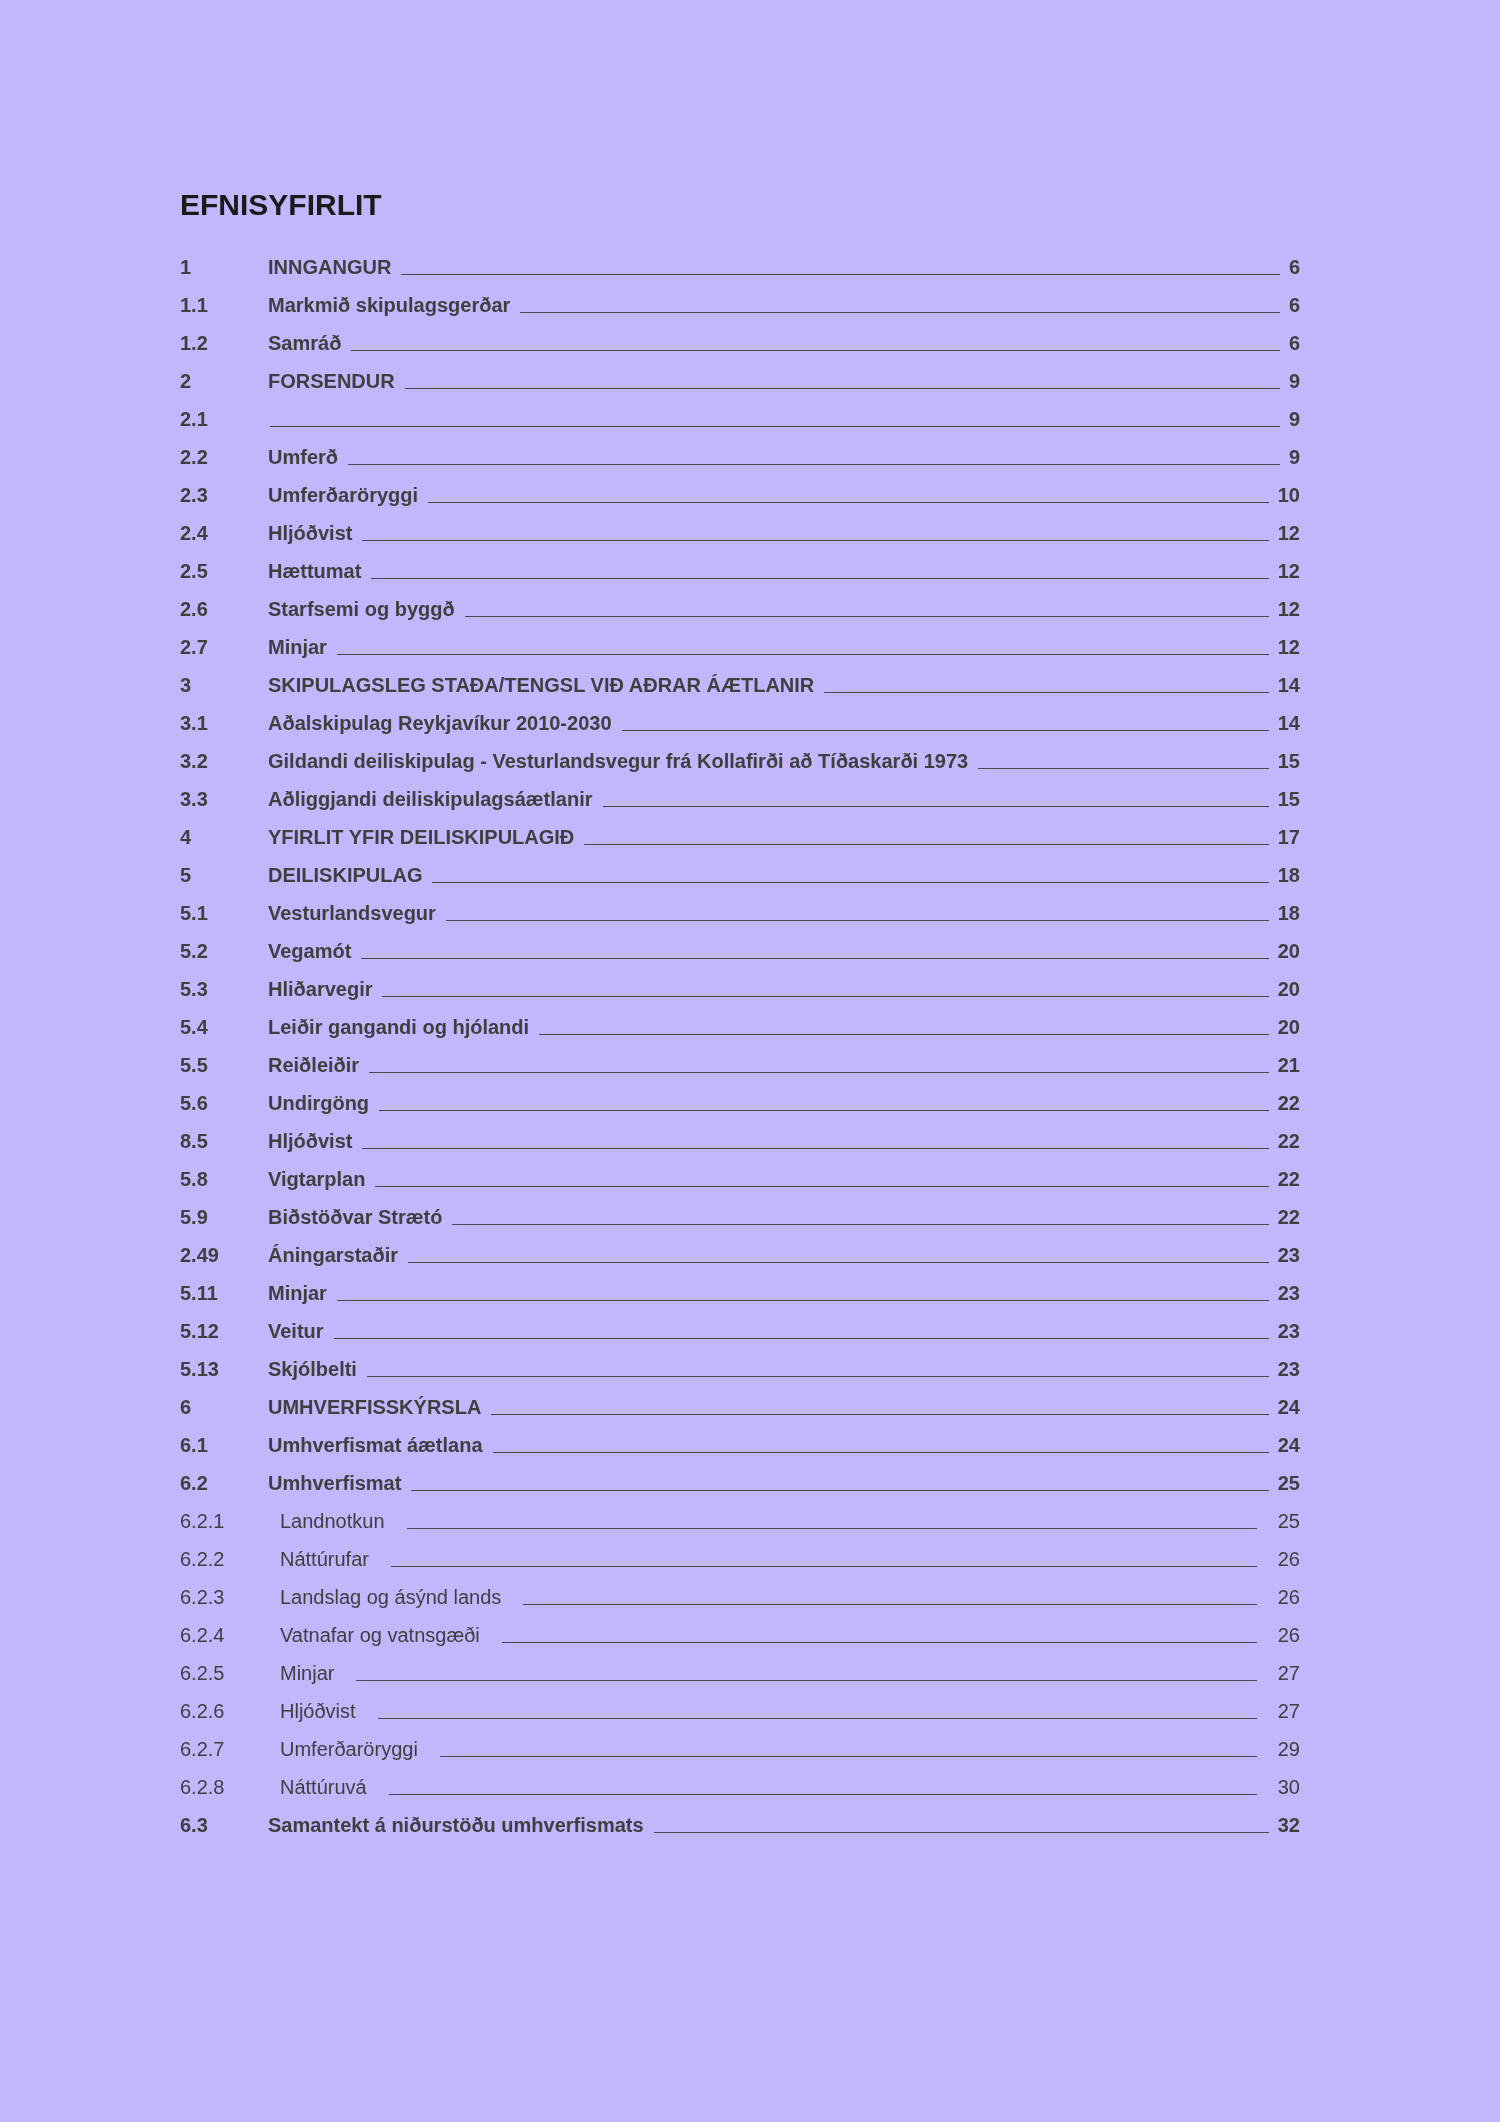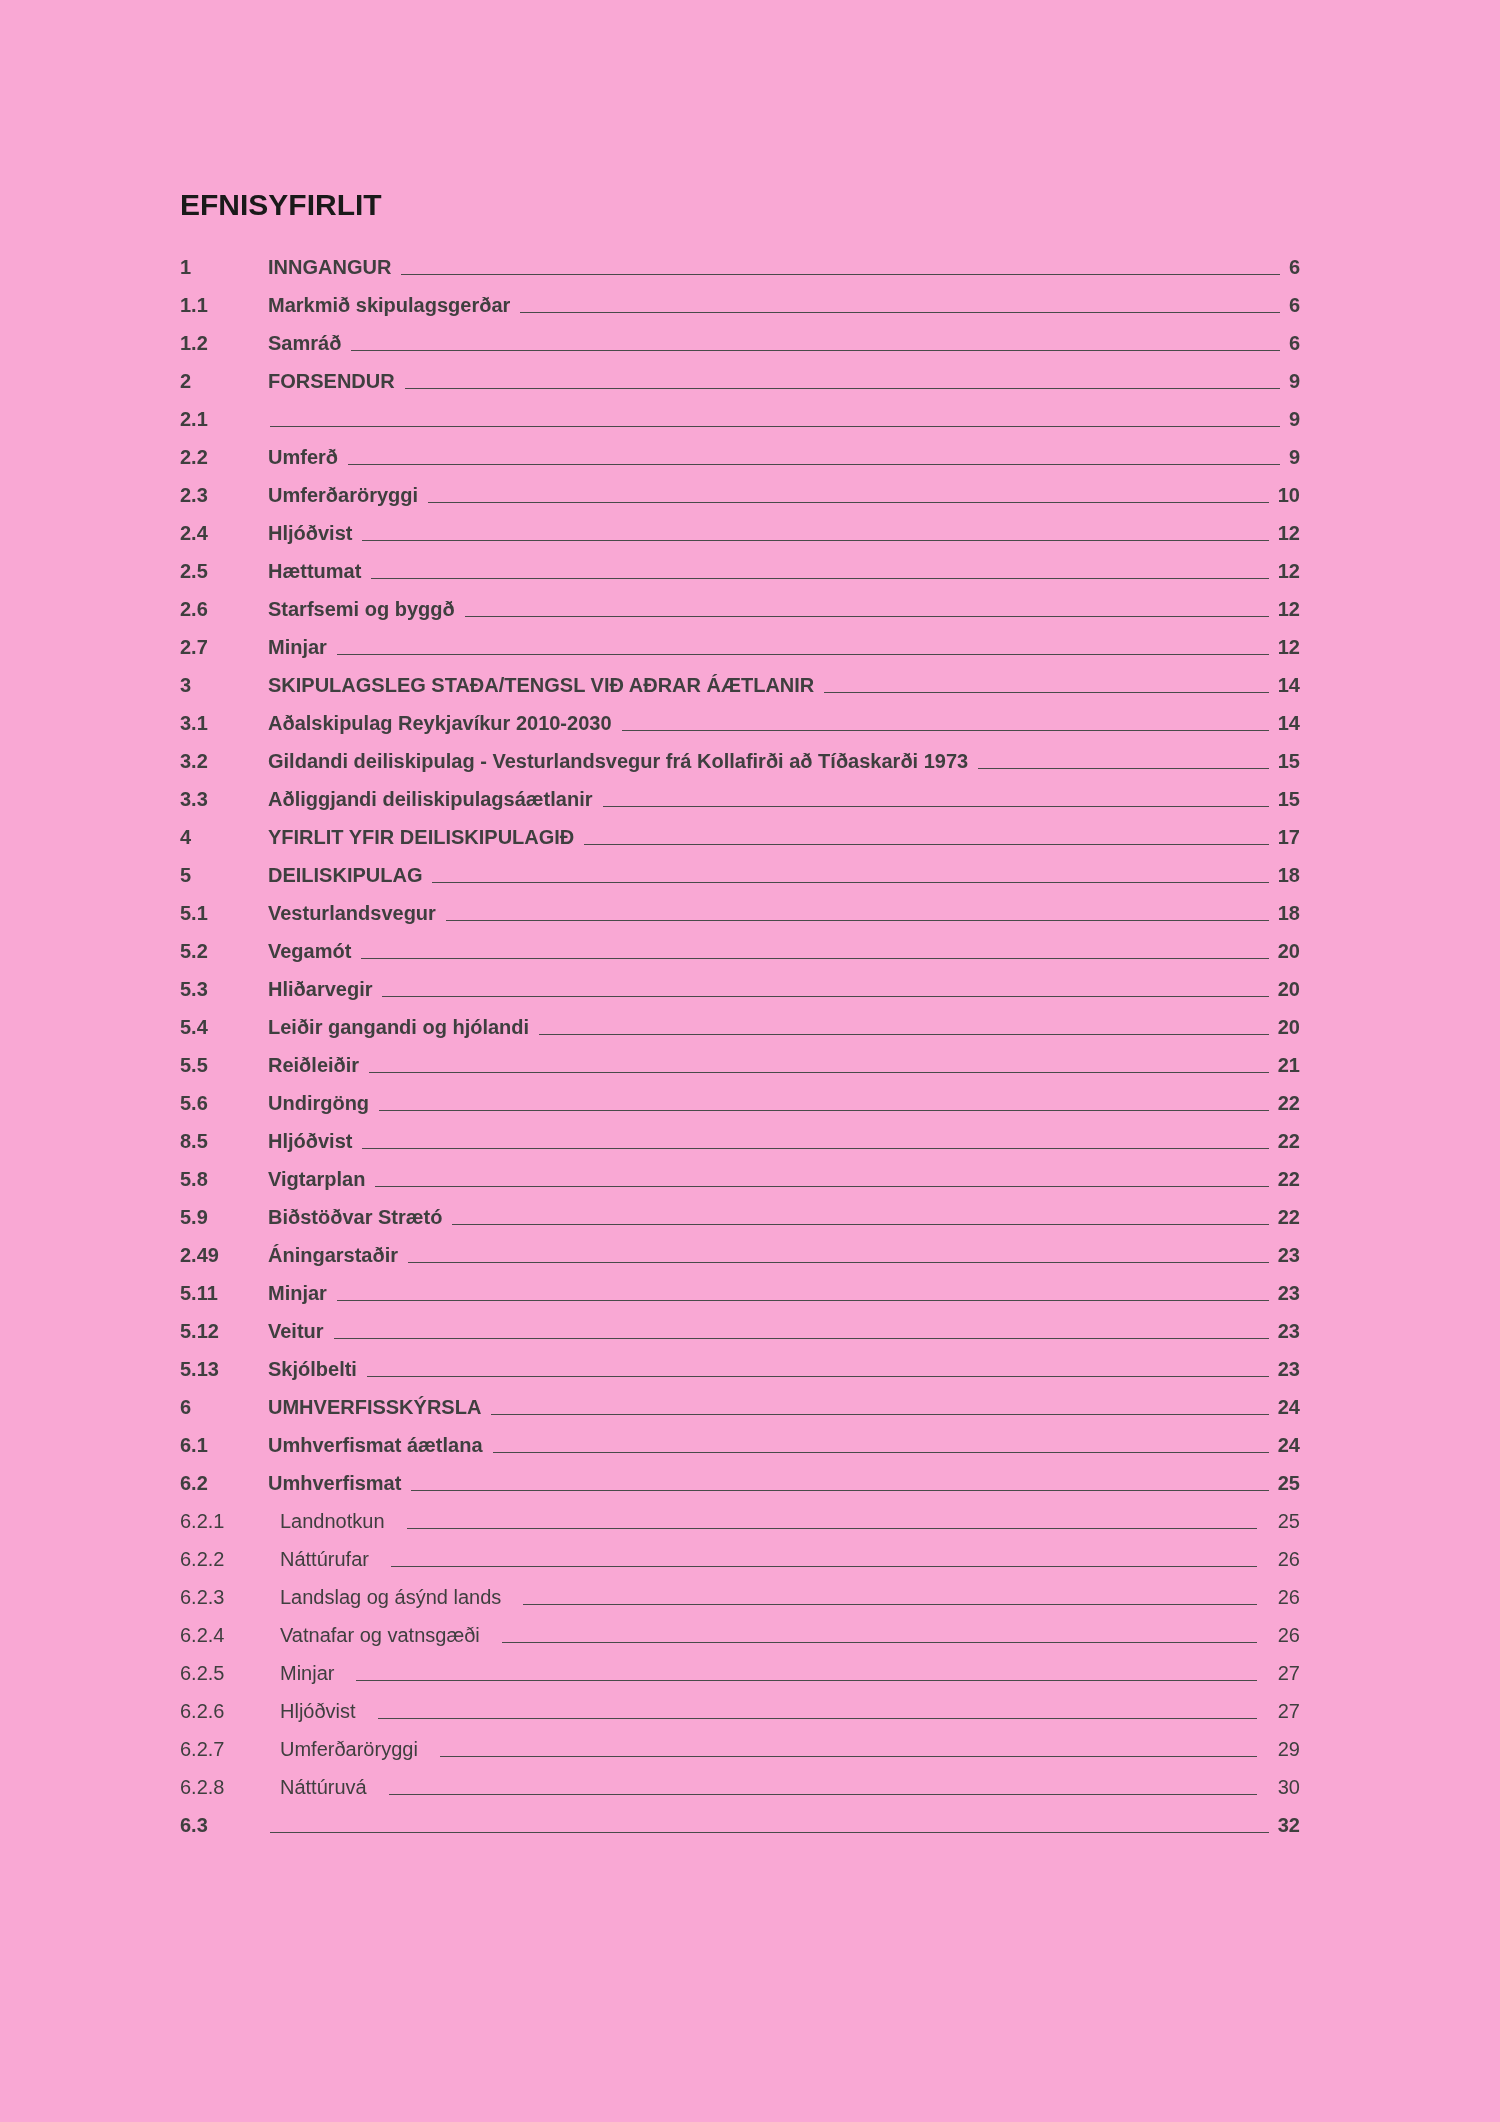--- a/index.html
+++ b/index.html
@@ -1,21 +1,21 @@
 <!DOCTYPE html>
 <html><head>
 <meta charset="utf-8">
 <style>
   * { box-sizing: border-box; }
   html, body { margin: 0; padding: 0; background: #ffffff; }
   .page {
     width: 1500px;
     height: 2122px;
     margin: 0 auto;
-    background: #f9a8d4;
+    background: #c4b5fd;
     padding: 188px 200px 0 180px;
     font-family: "Liberation Sans", sans-serif;
     color: #3f3f3f;
     overflow: hidden;
   }
   .toc-heading {
     font-size: 30px;
     font-weight: 700;
     color: #1a1a1a;
     margin: 0 0 26px 0;
@@ -296,17 +296,18 @@
     <span class="toc-page">29</span>
   </div>
       <div class="toc-row regular">
     <span class="toc-num">6.2.8</span>
     <span class="toc-title">Náttúruvá</span>
     <span class="toc-leader"></span>
     <span class="toc-page">30</span>
   </div>
       <div class="toc-row">
     <span class="toc-num">6.3</span>
+    <span class="toc-title">Samantekt á niðurstöðu umhverfismats</span>
     <span class="toc-leader"></span>
     <span class="toc-page">32</span>
   </div>
     </div>
 </div>
 
 </body></html>

